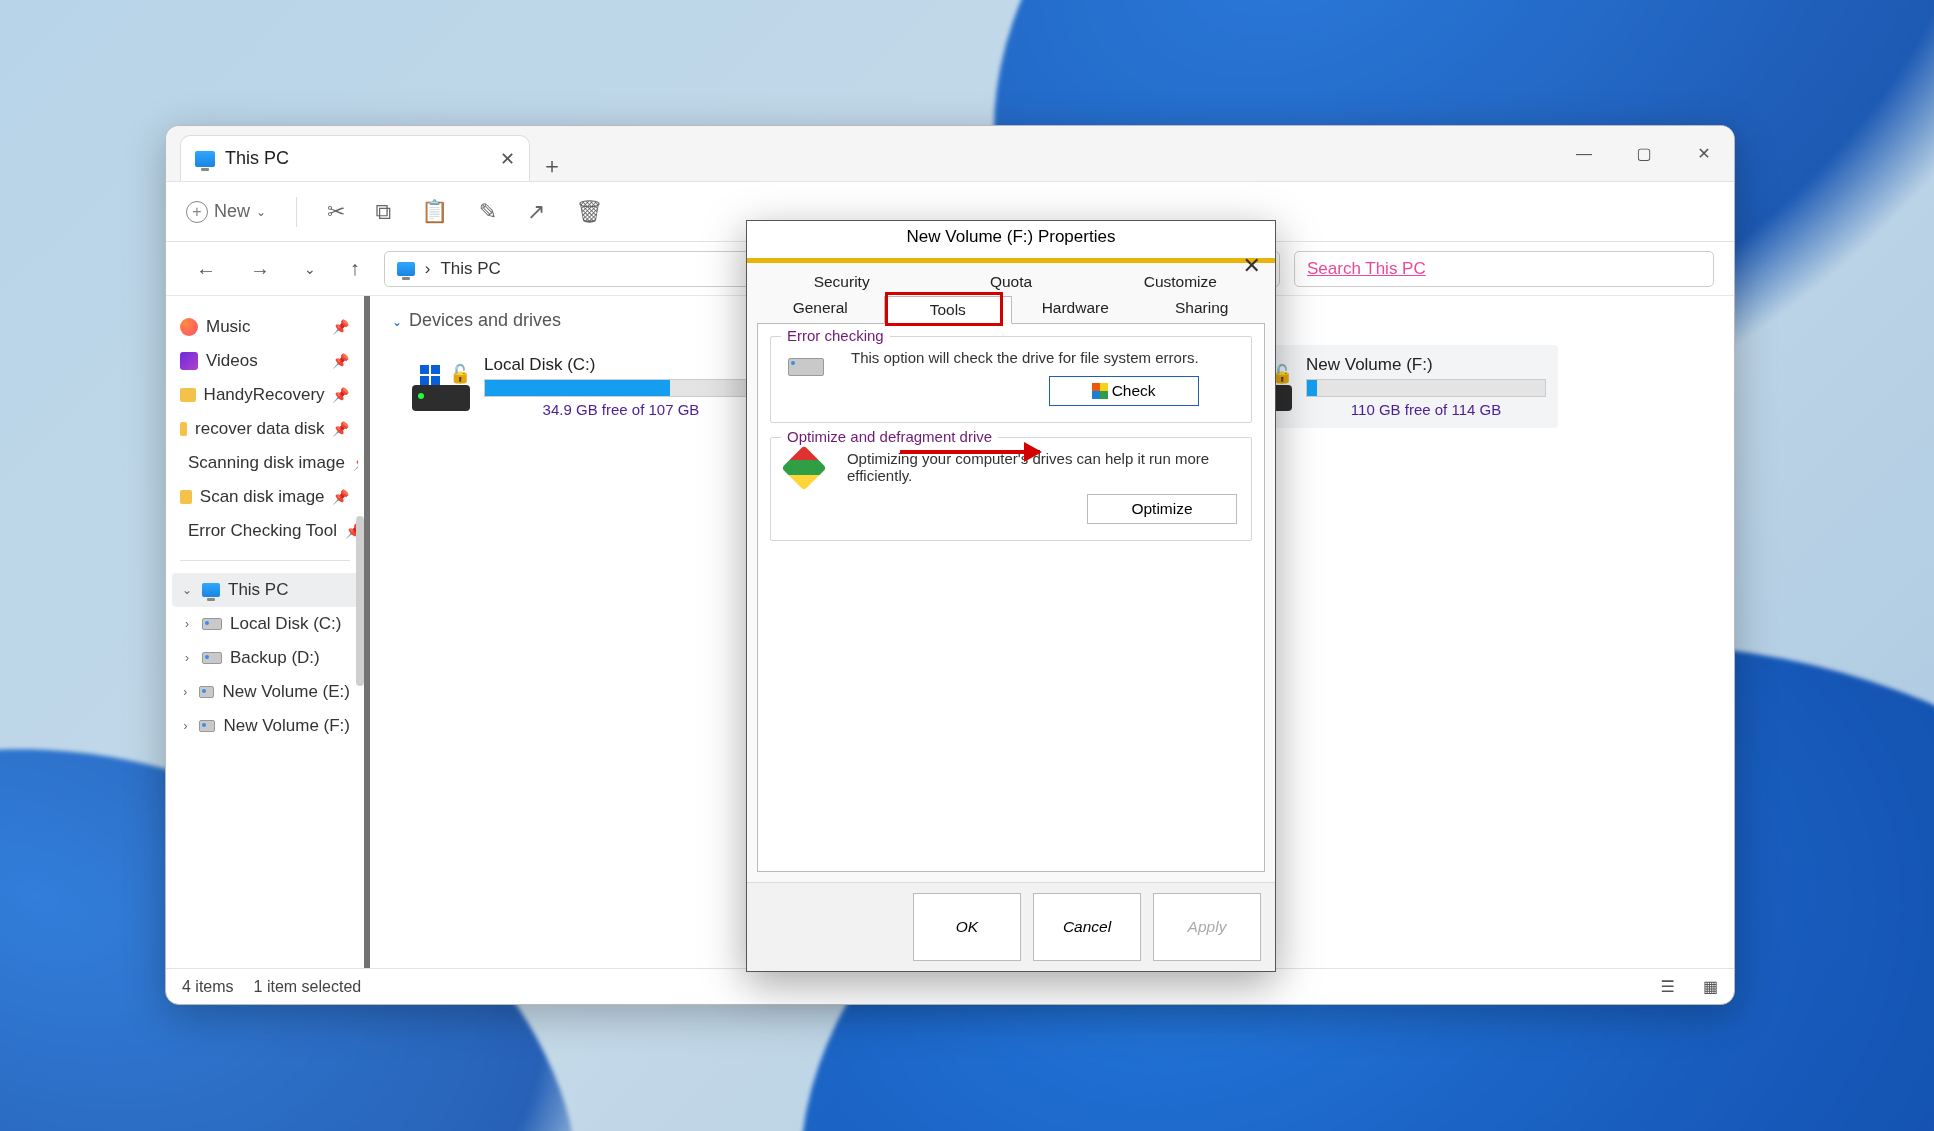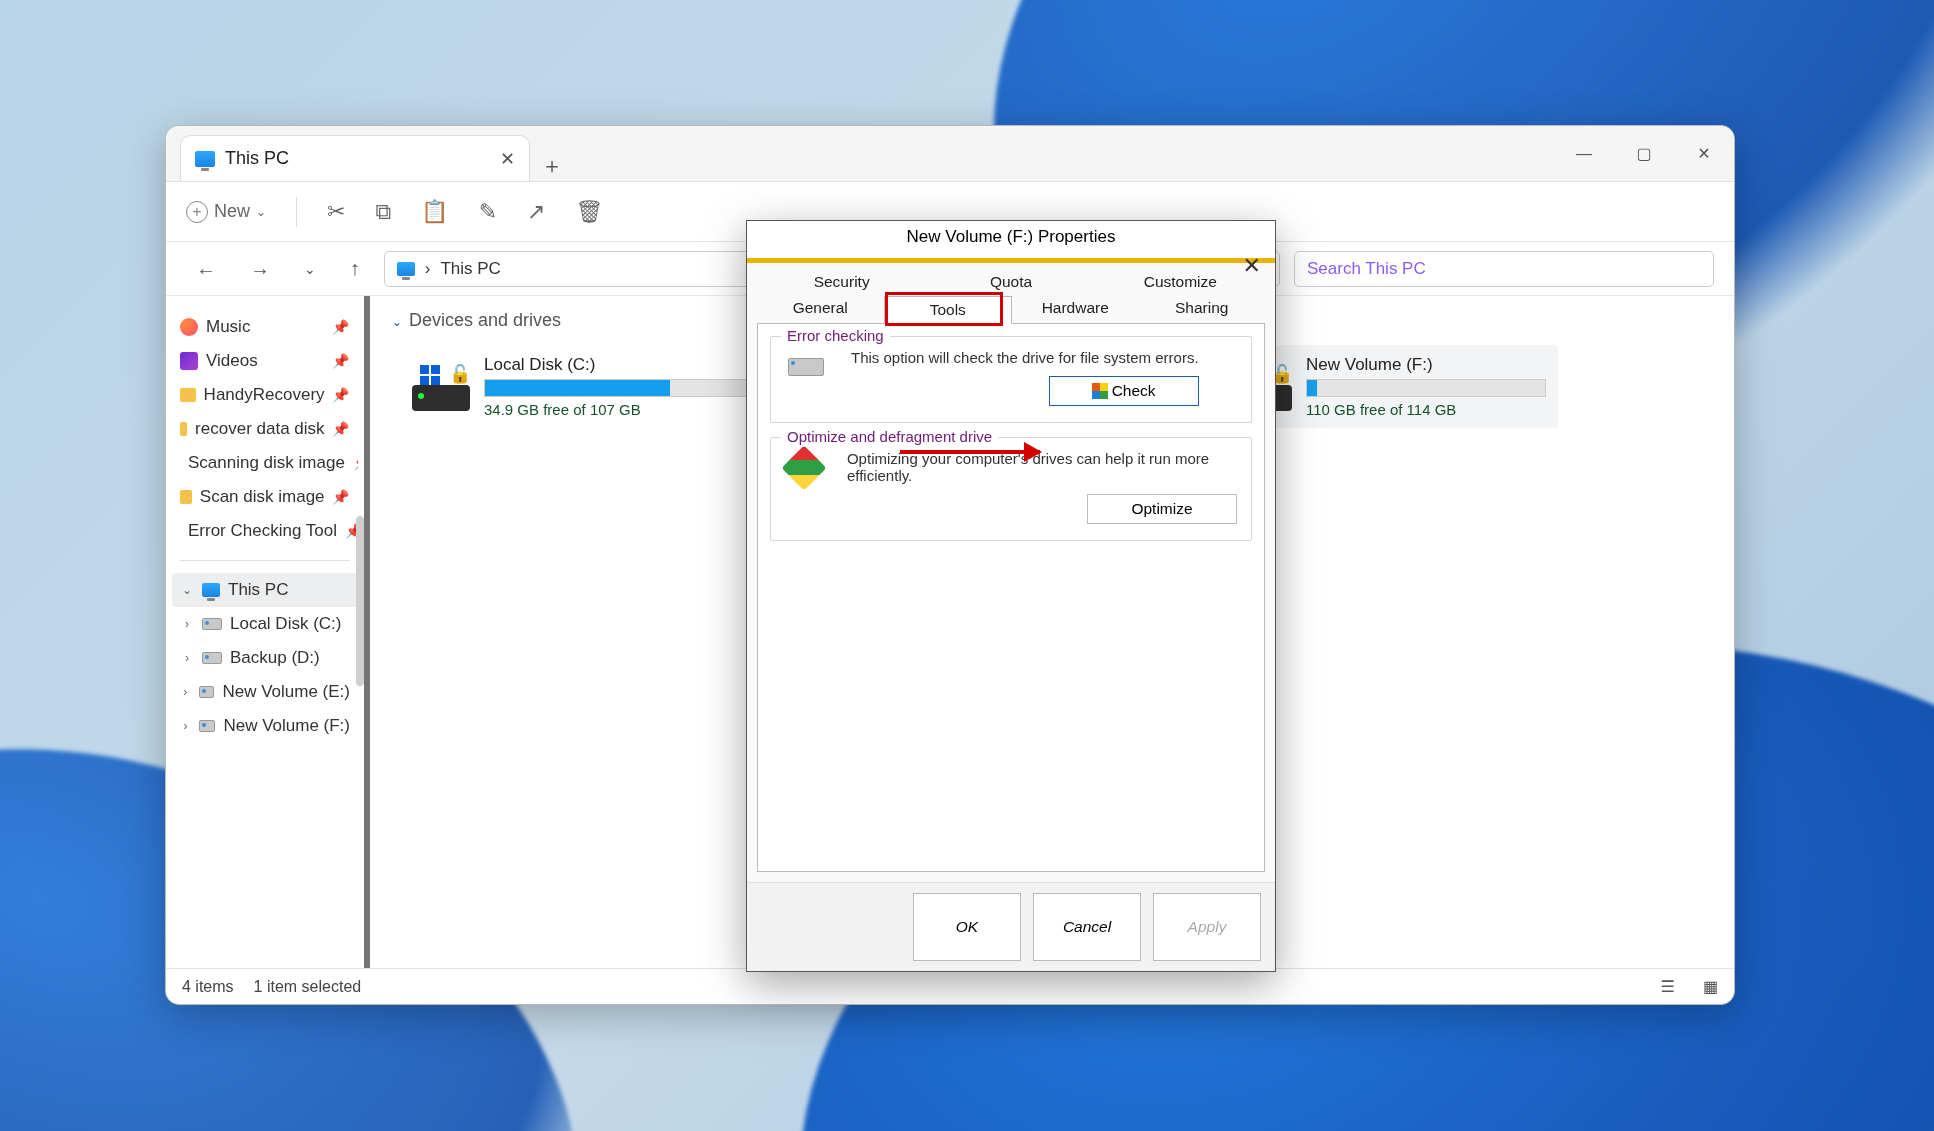--- a/index.html
+++ b/index.html
@@ -41,21 +41,21 @@
 
 .toolbar { height: 60px; display:flex; align-items:center; gap: 30px; padding: 0 20px; border-bottom: 1px solid #e3e3e3;}
 .tbtn { display:flex; align-items:center; gap:6px; color:#666; font-size:18px; cursor:pointer;}
 .ticon { font-size:22px; color:#666;}
 .tsep { width:1px; height:30px; background:#ddd;}
 .new-btn .plus-circ{width:22px;height:22px;border:1.5px solid #888;border-radius:50%;display:inline-flex;align-items:center;justify-content:center;font-size:16px;color:#888;}
 
 .locbar { height: 54px; display:flex; align-items:center; gap:14px; padding: 0 20px; border-bottom: 1px solid #e8e8e8;}
 .navarr { font-size:20px; color:#555; cursor:pointer; padding: 0 10px;}
 .locbox { flex:1; border:1px solid #ccc; border-radius:5px; height:36px; display:flex; align-items:center; padding:0 12px; gap:10px; color:#333; font-size:17px;}
-.searchbox { width:420px; border:1px solid #ccc; border-radius:5px; height:36px; display:flex; align-items:center; padding:0 12px; color:#8b5cf6; font-size:17px;}
+.searchbox { width:420px; border:1px solid #ccc; border-radius:5px; height:36px; display:flex; align-items:center; padding:0 12px; color:#ec4899; font-size:17px;text-decoration:underline;}
 
 .body { flex:1; display:flex; min-height:0;}
 .sidebar { width:204px; border-right:6px solid #737373; padding: 14px 6px; overflow-y:auto; font-size:17px; color:#333; position:relative;}
 .sbscroll{position:absolute;right:0;top:220px;width:8px;height:170px;background:#cfcfcf;border-radius:4px;}
 .side-item { display:flex; align-items:center; gap:8px; padding: 7px 8px; border-radius:4px; white-space:nowrap; overflow:hidden; text-overflow:ellipsis;}
 .side-item.active{background:#eceef0;}
 .side-item .folder-ico{width:18px;height:14px;background:#f4c14a;border-radius:2px;}
 .side-item .pin{margin-left:auto;font-size:14px;color:#888;}
 .side-hr{border:0;border-top:1px solid #e0e0e0;margin:12px 8px;}
 .chev{font-size:12px;color:#666;width:14px;display:inline-block;text-align:center;}
@@ -75,21 +75,21 @@
 .dicon{width:60px;height:48px;position:relative;}
 .dicon .box{position:absolute;left:0;bottom:0;width:58px;height:26px;background:#2d2d2d;border-radius:4px;}
 .dicon .box::after{content:'';position:absolute;left:6px;top:8px;width:6px;height:6px;background:#1eff3a;border-radius:50%;}
 .dicon .lock{position:absolute;right:0;top:0;font-size:18px;color:#999;}
 .dicon .winlogo{position:absolute;left:8px;top:2px;width:20px;height:20px;display:grid;grid-template:1fr 1fr/1fr 1fr;gap:2px;}
 .dicon .winlogo span{background:#0a5ed8;}
 .drive-info{flex:1;}
 .drive-label{font-size:17px;color:#222;margin-bottom:4px;}
 .drive-bar{width:100%;height:18px;background:#e4e4e4;border:1px solid #ccc;margin-bottom:4px;position:relative;}
 .drive-bar .fill{position:absolute;left:0;top:0;height:100%;background:#159df0;}
-.drive-free{font-size:15px;color:#14532d;}
+.drive-free{font-size:15px;color:#4c1d95;text-align:center;}
 
 .statusbar{height:36px;border-top:1px solid #e3e3e3;display:flex;align-items:center;gap:20px;padding:0 16px;color:#444;font-size:16px;}
 .statusbar .spacer{flex:1;}
 .viewbtn{font-size:16px;color:#555;cursor:pointer;margin-left:8px;}
 
 
 .dialog {
   position:absolute; left:746px; top:220px; width:530px; height:752px;
   background:#f9f9f9; border:1px solid #555; box-shadow: 0 12px 40px rgba(0,0,0,.35);
   display:flex; flex-direction:column;

